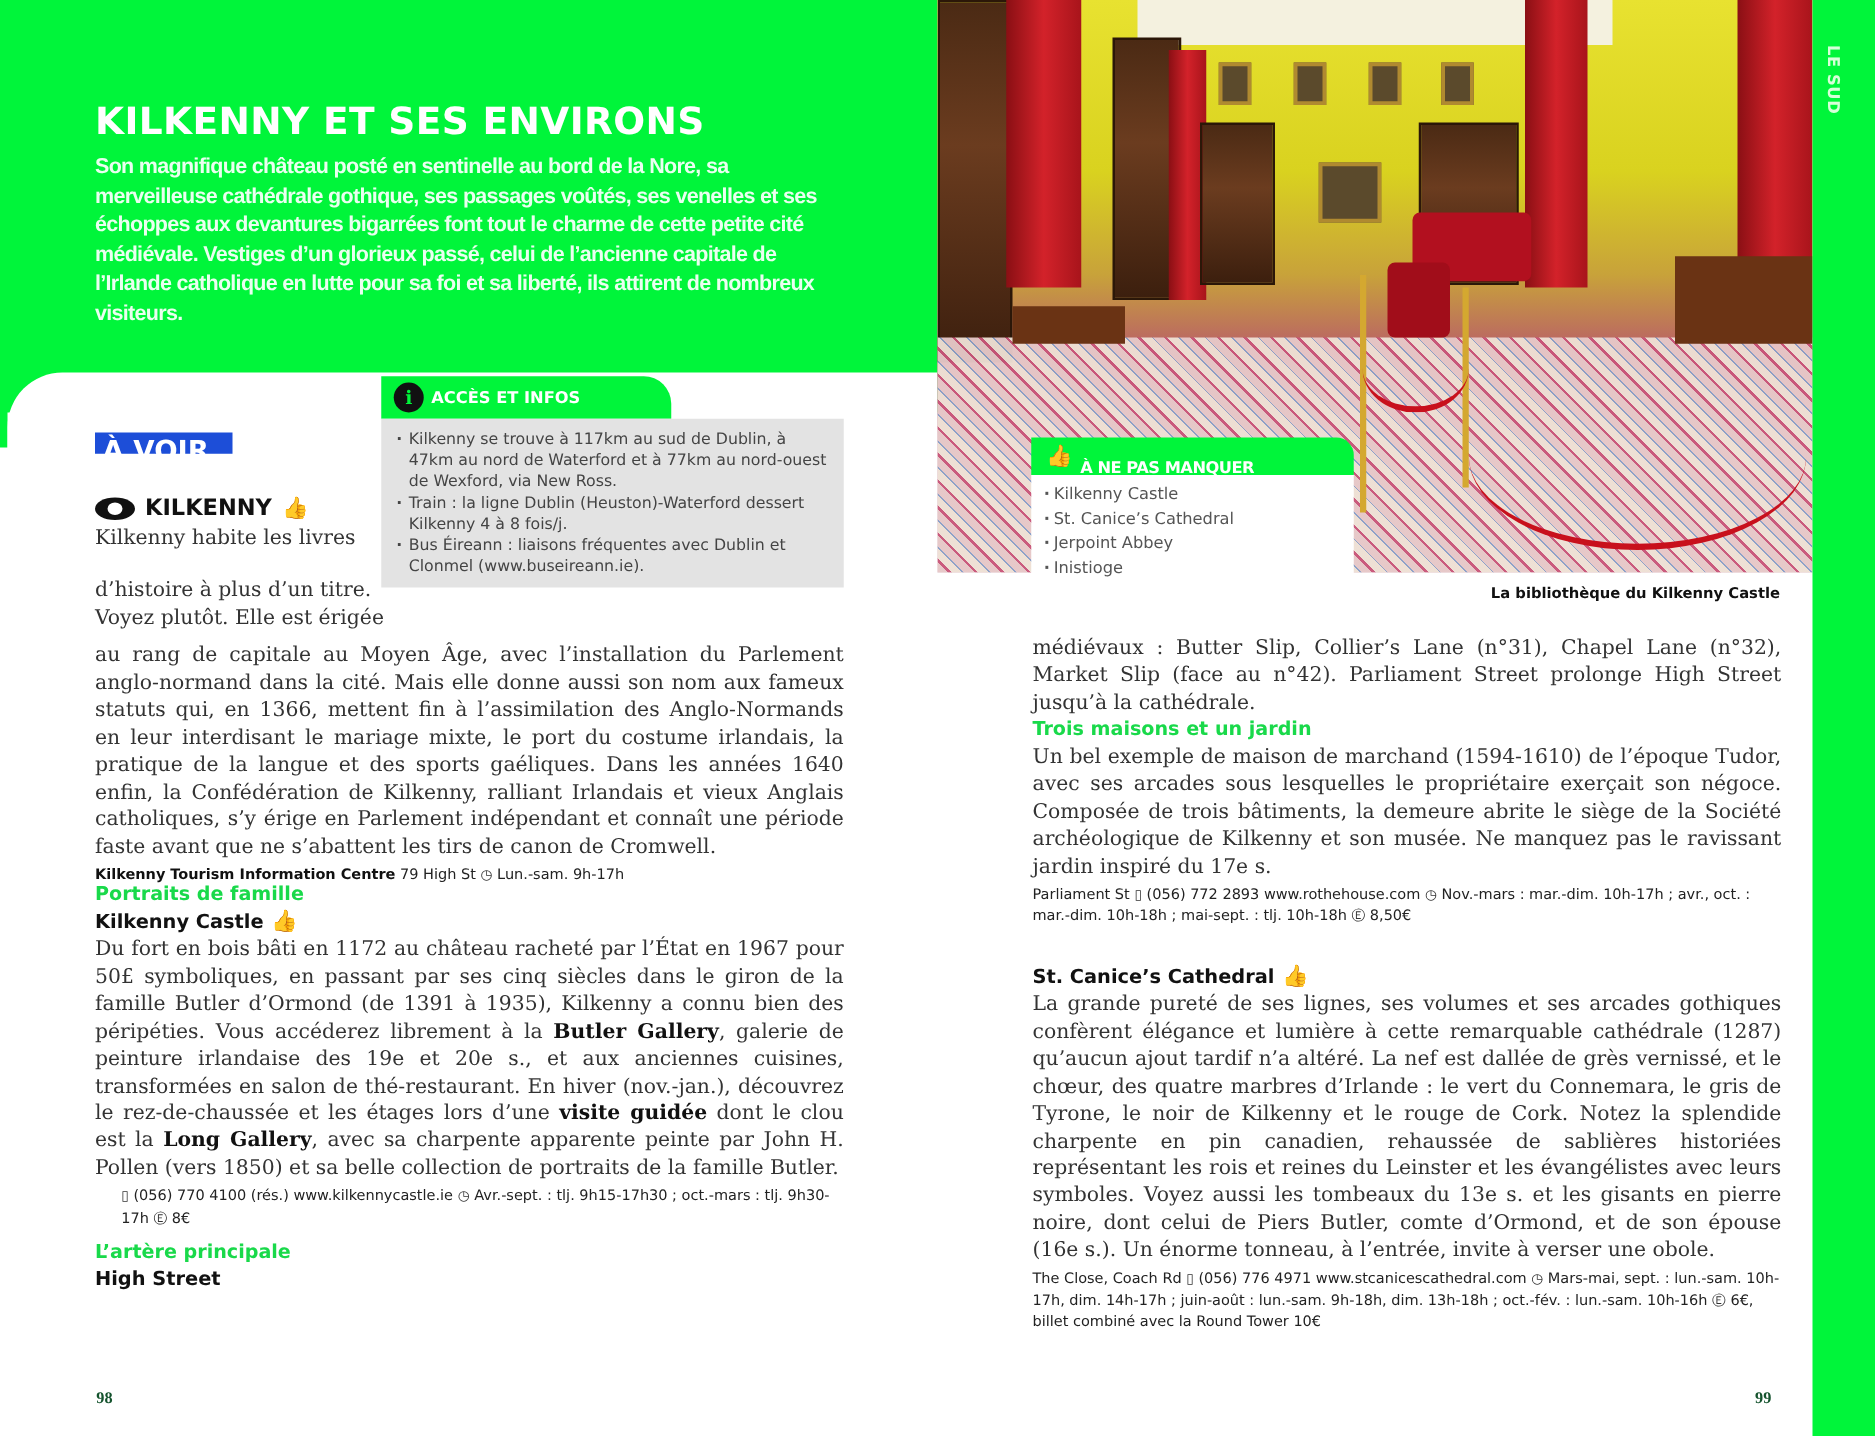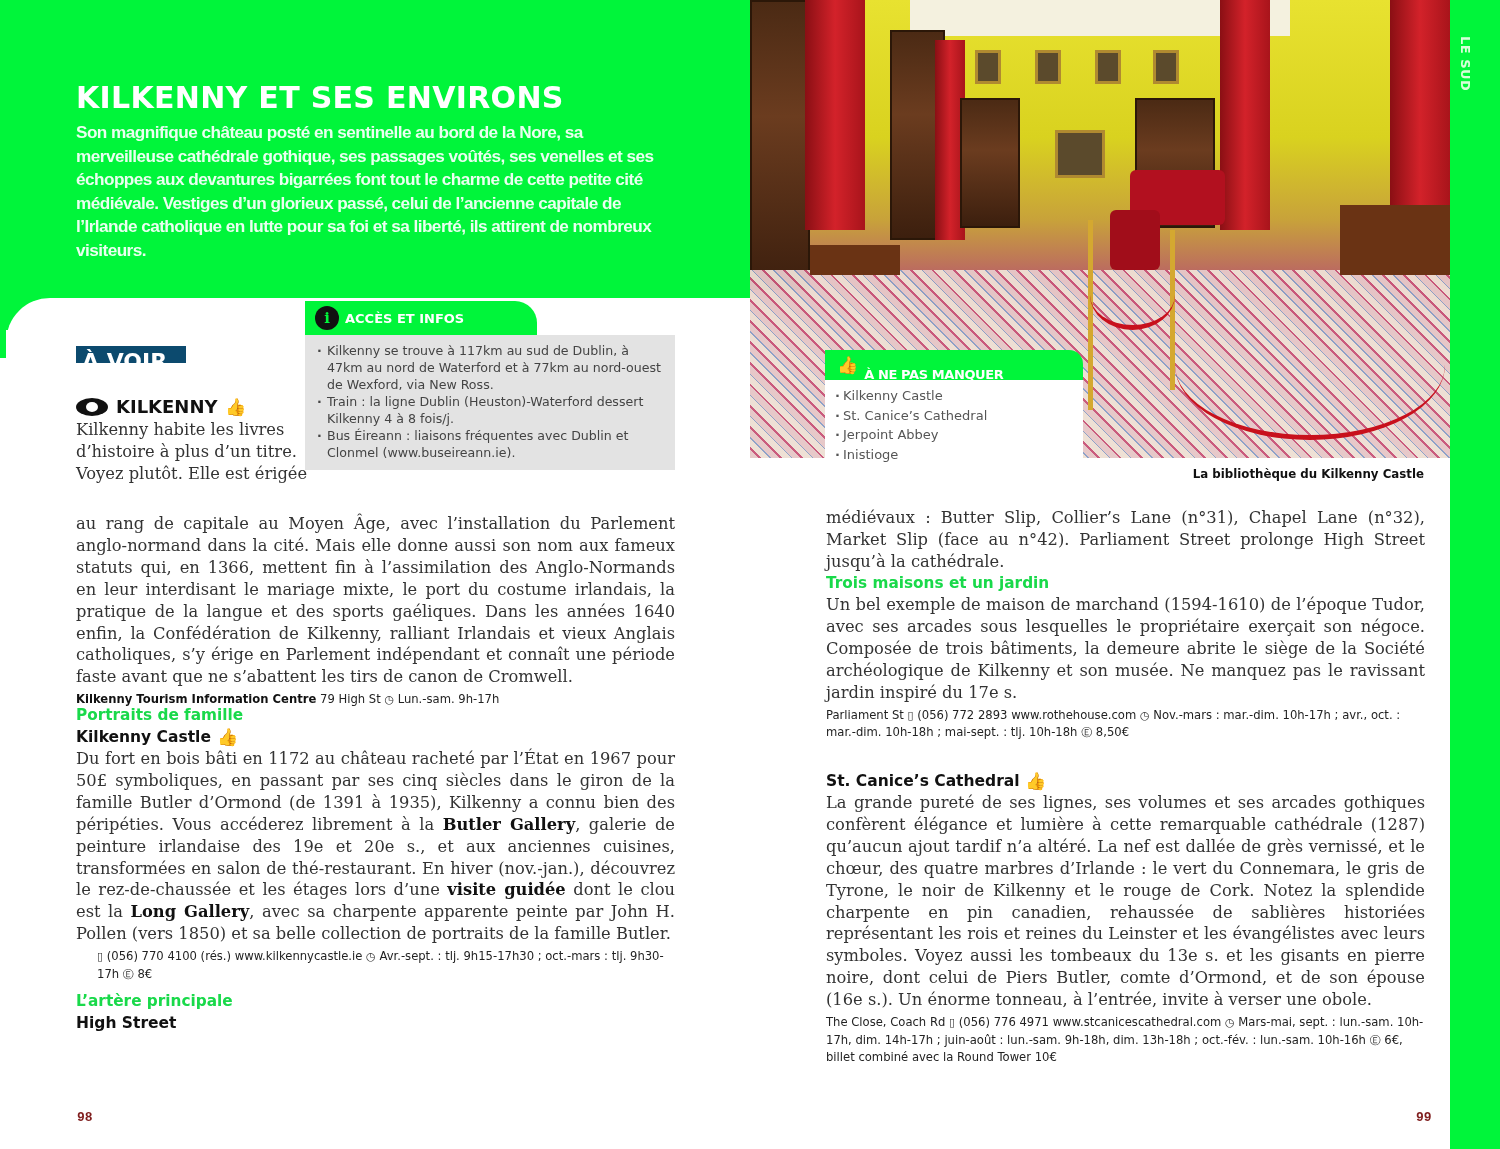--- a/index.html
+++ b/index.html
@@ -9,21 +9,21 @@
   .spread { position: absolute; inset: 0; width: 1500px; height: 1149px; background: #fff; }
 
   
   .green-band { position: absolute; left: 0; top: 0; width: 750px; height: 330px; background: #00f53a; }
   .white-panel { position: absolute; left: 6px; top: 298px; width: 744px; height: 851px; background: #fff; border-top-left-radius: 44px; }
   .left-edge { position: absolute; left: 0; top: 298px; width: 6px; height: 60px; background: #00f53a; }
 
   .chapter-title { position: absolute; left: 76px; top: 80px; font-family: "DejaVu Sans", sans-serif; font-weight: bold; font-size: 30px; color: #fff; letter-spacing: 0.3px; }
   .intro { position: absolute; left: 76px; top: 121px; width: 600px; font-family: "Liberation Sans", sans-serif; font-weight: bold; font-size: 17.2px; line-height: 23.5px; color: #eafff0; letter-spacing: -0.55px; }
 
-  .avoir-badge { position: absolute; left: 76px; top: 346px; width: 110px; height: 17px; background: #0c4a6e; color: #fff; font-family: "DejaVu Sans", sans-serif; font-weight: bold; font-size: 22px; line-height: 31px; padding-left: 6px; }
+  .avoir-badge { position: absolute; left: 76px; top: 346px; width: 110px; height: 17px; background: #1d4ed8; color: #fff; font-family: "DejaVu Sans", sans-serif; font-weight: bold; font-size: 22px; line-height: 31px; padding-left: 6px; }
 
   .info-box { position: absolute; left: 305px; top: 301px; width: 370px; }
   .info-head { height: 34px; background: #00f53a; border-top-right-radius: 22px; width: 232px; display: flex; align-items: center; padding-left: 10px; gap: 6px; }
   .info-icon { width: 24px; height: 24px; border-radius: 50%; background: #111; color: #00f53a; font-family: "DejaVu Serif", serif; font-weight: bold; font-size: 15px; display: flex; align-items: center; justify-content: center; }
   .info-title { font-family: "DejaVu Sans", sans-serif; font-weight: bold; font-size: 13px; color: #fff; }
   .info-body { background: #e3e3e3; padding: 7px 10px 6px 12px; font-family: "DejaVu Sans", sans-serif; font-size: 12.6px; line-height: 17px; color: #444; height: 135px; }
   .info-body li { list-style: none; position: relative; padding-left: 10px; }
   .info-body li::before { content: "·"; position: absolute; left: 0; top: 0; font-weight: bold; }
 
   .col { position: absolute; font-family: "DejaVu Serif", serif; font-size: 16.3px; line-height: 21.9px; color: #333; text-align: justify; }
@@ -32,21 +32,21 @@
   .eye-icon { width: 32px; height: 18px; border-radius: 50%; background: #111; position: relative; }
   .eye-icon::after { content: ""; position: absolute; left: 10px; top: 4px; width: 12px; height: 10px; border-radius: 50%; background: #fff; }
   .thumb-icon { display: inline-block; font-size: 17px; color: #111; line-height: 1; }
 
   .sub-green { font-family: "DejaVu Sans", sans-serif; font-weight: bold; font-size: 15.3px; color: #19d94a; line-height: 22px; }
   .sub-black { font-family: "DejaVu Sans", sans-serif; font-weight: bold; font-size: 15.5px; color: #111; line-height: 22px; display: flex; align-items: center; gap: 6px; }
   .practical { font-family: "DejaVu Sans", sans-serif; font-size: 11.6px; line-height: 16.5px; color: #222; text-align: left; }
   .practical b { font-weight: bold; }
   .p-icon { display: inline-block; font-size: 11px; color: #333; }
 
-  .page-num { position: absolute; font-family: Liberation Mono, monospace; font-weight: bold; font-size: 13px; color: #7f1d1d; }
+  .page-num { position: absolute; font-family: Liberation Serif, serif; font-weight: bold; font-size: 13px; color: #14532d; }
 
   
   .photo { position: absolute; left: 750px; top: 0; width: 700px; height: 458px; overflow: hidden;
     background:
       linear-gradient(180deg, rgba(0,0,0,0) 60%, rgba(0,0,0,0) 100%),
       linear-gradient(180deg, #e8e230 0%, #d9d21f 30%, #c8a23a 48%, #b85d6a 62%, #d8b2b8 78%, #e1c3c7 100%); }
   .ph-ceiling { position: absolute; left: 160px; top: 0; width: 380px; height: 36px; background: #f4f1df; }
   .ph-curtain { position: absolute; top: 0; width: 60px; height: 230px; background: linear-gradient(90deg,#8a0f14,#d3222a,#a8141b); }
   .ph-shelf { position: absolute; background: linear-gradient(180deg,#4b2a14,#6b3c1f 40%,#3c1f0e); border: 2px solid #2b1708; }
   .ph-frame { position: absolute; width: 26px; height: 34px; background: #5b4a2c; border: 3px solid #b08a30; }
@@ -96,21 +96,21 @@
     </ul>
   </div>
 
   <div class="col" style="left:76px; top:395px; width:220px;">
     <div class="main-head">
       <span class="eye-icon"></span>
       <span>KILKENNY</span>
       <span class="thumb-icon">👍</span>
     </div>
     <div style="white-space:nowrap;">Kilkenny habite les livres</div>
-    <div style="white-space:nowrap;">d’histoire à plus d’un titre.</div>
+    <div style="white-space:nowrap;margin-top:20px;">d’histoire à plus d’un titre.</div>
     <div style="white-space:nowrap;">Voyez plutôt. Elle est érigée</div>
   </div>
 
   <div class="col" style="left:76px; top:485px; width:599px;margin-top:28px;">
     <p>au rang de capitale au Moyen Âge, avec l’installation du Parlement anglo-normand dans la cité. Mais elle donne aussi son nom aux fameux statuts qui, en 1366, mettent fin à l’assimilation des Anglo-Normands en leur interdisant le mariage mixte, le port du costume irlandais, la pratique de la langue et des sports gaéliques. Dans les années 1640 enfin, la Confédération de Kilkenny, ralliant Irlandais et vieux Anglais catholiques, s’y érige en Parlement indépendant et connaît une période faste avant que ne s’abattent les tirs de canon de Cromwell.</p>
     <p class="practical" style="margin-top:3px;">
       <b>Kilkenny Tourism Information Centre</b>
       <span>79 High St</span>
       <span class="p-icon">◷</span>
       <span>Lun.-sam. 9h-17h</span>
@@ -216,14 +216,14 @@
       <span class="p-icon">▯</span>
       <span>(056) 776 4971</span>
       <span>www.stcanicescathedral.com</span>
       <span class="p-icon">◷</span>
       <span>Mars-mai, sept. : lun.-sam. 10h-17h, dim. 14h-17h ; juin-août : lun.-sam. 9h-18h, dim. 13h-18h ; oct.-fév. : lun.-sam. 10h-16h</span>
       <span class="p-icon">Ⓔ</span>
       <span>6€, billet combiné avec la Round Tower 10€</span>
     </p>
   </div>
 
-  <div class="page-num" style="left:1404px; top:1110px;margin-left:12px;">99</div>
+  <div class="page-num" style="left:1404px; top:1110px;">99</div>
 </div>
 
 </body></html>

